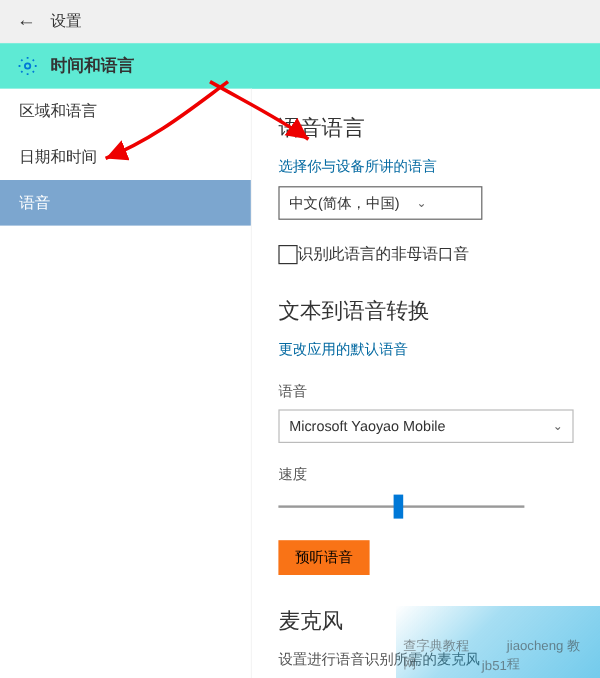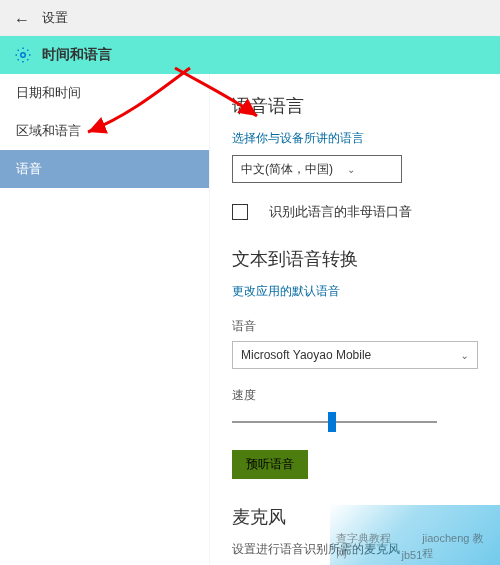--- a/index.html
+++ b/index.html
@@ -13,28 +13,28 @@
   .body { display: flex; height: calc(100% - 72px); }
   .sidebar { width: 210px; background: #fff; border-right: 1px solid #f4f4f4; }
   .sidebar-item { padding: 10px 16px; font-size: 13px; cursor: pointer; }
   .sidebar-item.active { background: #7ca6cf; color: #fff; }
   .content { flex: 1; padding: 20px 22px 10px 22px; overflow-y: auto; }
   .sec-title { font-size: 18px; margin-bottom: 12px; }
   .sub-label { font-size: 12px; color: #0369a1; margin-bottom: 8px; }
   .select { height: 28px; border: 1.5px solid #666; display: inline-flex; align-items: center; padding: 0 8px; gap: 14px; cursor: pointer; font-size: 12px; }
   .select.full { width: 246px; justify-content: space-between; border: 1px solid #bbb; }
   .select .chev { font-size: 10px; color: #666; }
-  .checkbox-row { display: flex; align-items: center; gap: 21px; margin-top: 20px; }
+  .checkbox-row { display: flex; align-items: center; gap: 0; margin-top: 20px; }
   .checkbox { width: 16px; height: 16px; border: 1px solid #333; background: #fff; cursor: pointer; }
   .slider-wrap { margin-top: 6px; width: 205px; }
   .slider { position: relative; height: 24px; }
   .track { position: absolute; top: 11px; left: 0; right: 0; height: 2px; background: #999; }
   .thumb { position: absolute; top: 2px; left: 96px; width: 8px; height: 20px; background: #0078d7; cursor: pointer; }
   .field-label { font-size: 12px; color: #555; margin-top: 18px; margin-bottom: 6px; }
-  .btn { display: inline-block; padding: 6px 14px; background: #4d7c0f; border: none; font-size: 12px; cursor: pointer; margin-top: 16px; }
+  .btn { display: inline-block; padding: 6px 14px; background: #f97316; border: none; font-size: 12px; cursor: pointer; margin-top: 16px; }
   .section { margin-bottom: 26px; }
   .desc { font-size: 12px; color: #555; margin-top: 10px; }
   
   .arrow-svg { position: absolute; pointer-events: none; }
   
   .wm { position: absolute; right: 0; bottom: 0; width: 170px; height: 60px; background: linear-gradient(135deg, rgba(0,160,220,0) 0%, rgba(0,160,220,0.35) 40%, rgba(0,160,220,0.55) 100%); font-size: 11px; color: rgba(60,60,60,0.55); display:flex; justify-content:flex-end; align-items:flex-end; padding:4px 6px; }
 </style>
 </head>
 <body>
 
@@ -50,24 +50,24 @@
         <path d="M12 2v2M12 20v2M4.9 4.9l1.4 1.4M17.7 17.7l1.4 1.4M2 12h2M20 12h2M4.9 19.1l1.4-1.4M17.7 6.3l1.4-1.4"></path>
       </svg>
   </span>
   <span class="page-title">时间和语言</span>
 </div>
 
 <div class="body">
 
   <div class="sidebar">
     <div class="sidebar-item">
-      <span>日期和时间</span>
+      <span>区域和语言</span>
     </div>
     <div class="sidebar-item">
-      <span>区域和语言</span>
+      <span>日期和时间</span>
     </div>
     <div class="sidebar-item active">
       <span>语音</span>
     </div>
   </div>
 
   <div class="content">
 
     <div class="section">
       <div class="sec-title">语音语言</div>

